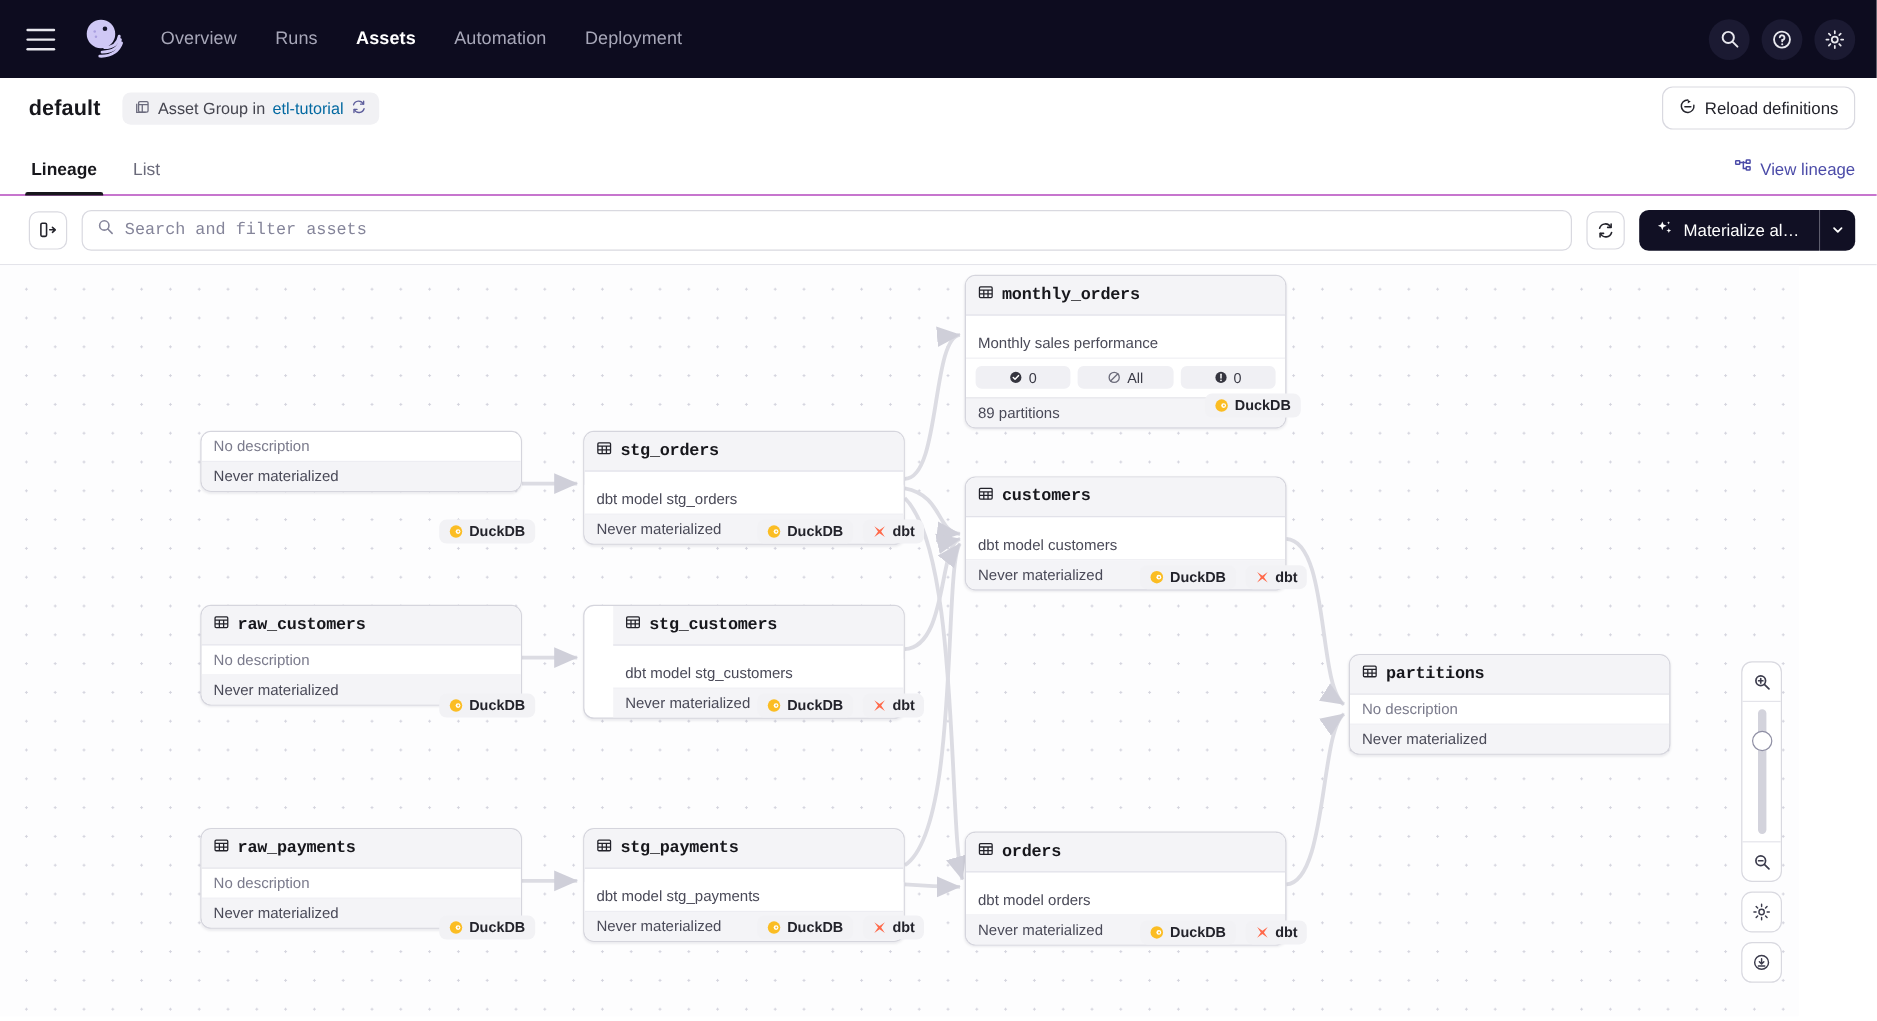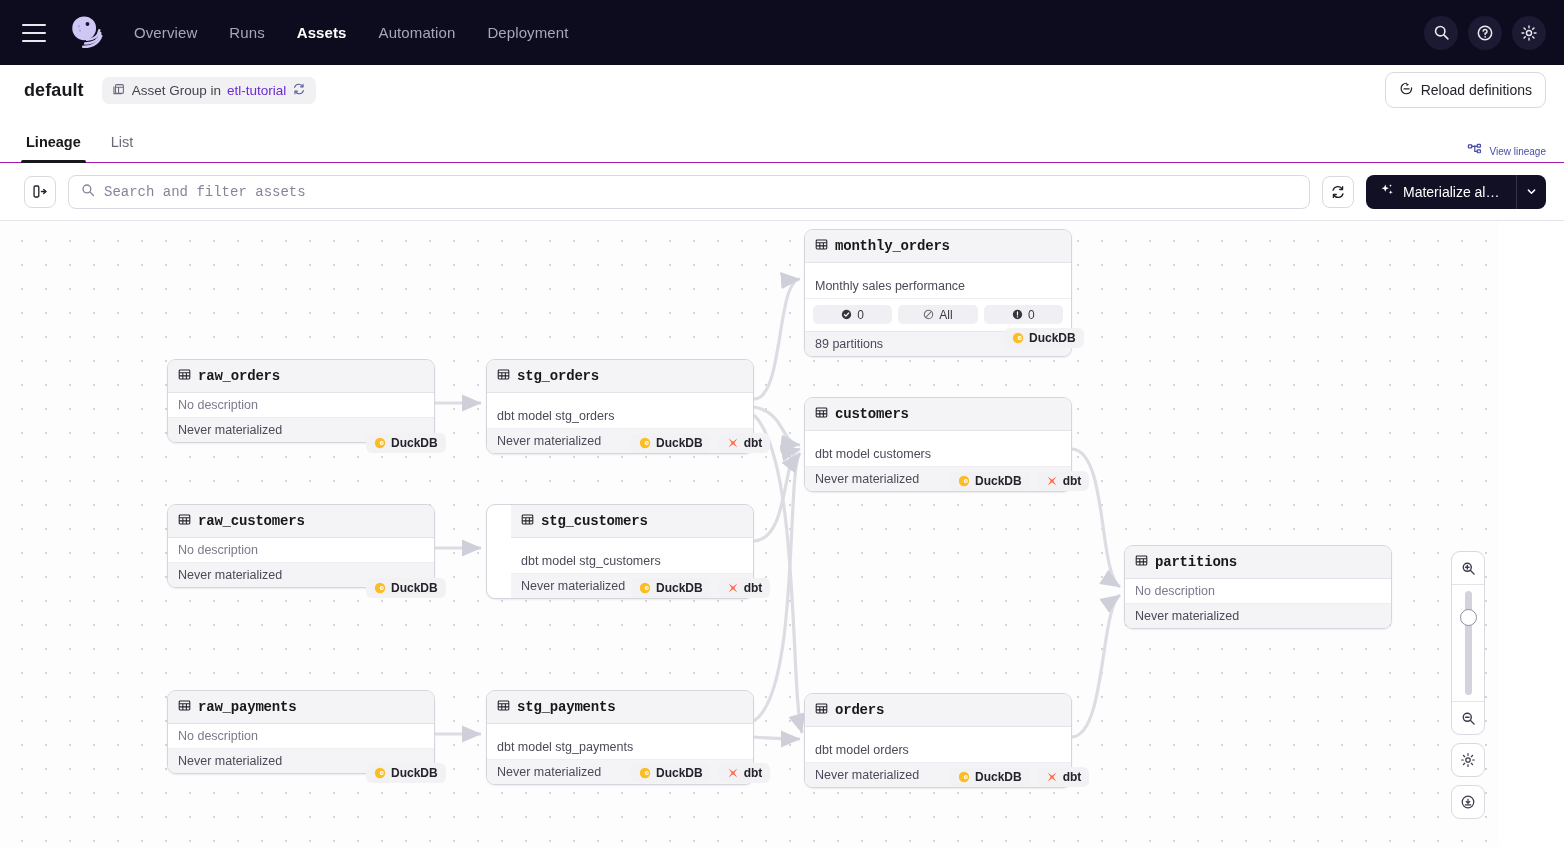--- a/index.html
+++ b/index.html
@@ -30,36 +30,36 @@
   .iconbtn-circ { width: 34px; height: 34px; border-radius: 50%; background: #1b1a32;
     display: flex; align-items: center; justify-content: center; cursor: pointer; }
 
   
   .pagehdr { height: 50px; display: flex; align-items: center;
     padding: 0 18px 0 24px; position: relative; }
   .pagetitle { font-size: 18px; font-weight: 700; color: #17171c; letter-spacing: .1px; }
   .grpbadge { display: inline-flex; align-items: center; gap: 6px;
     background: #f1f1f4; border-radius: 7px; padding: 5px 10px; margin-left: 18px;
     font-size: 13.5px; color: #45454f; cursor: pointer; }
-  .grpbadge .lnk { color: #6d28d9; }
+  .grpbadge .lnk { color: #0369a1; }
   .reloadbtn { position: absolute; right: 18px; display: inline-flex; align-items: center;
     gap: 7px; border: 1px solid #d9d9e0; background: #fff; border-radius: 9px;
     padding: 8px 13px; font-size: 14px; color: #23232b; cursor: pointer; }
 
   
   .tabsrow { height: 48px; border-bottom: 1px solid #a21caf; display: flex;
     align-items: flex-end; padding: 0 18px 0 24px; position: relative; }
   .tab { font-size: 14.5px; color: #6a6a7a; padding: 0 2px 12px 2px; margin-right: 26px;
     cursor: pointer; position: relative; }
   .tab.active { color: #17171c; font-weight: 700; }
   .tab.active::after { content:""; position: absolute; left: -3px; right: -3px; bottom: -1px;
     height: 3px; background: #17171c; border-radius: 2px 2px 0 0; }
-  .viewlineage { position: absolute; right: 18px; bottom: 2px;
+  .viewlineage { position: absolute; right: 18px; bottom: 12px;
     display: inline-flex; align-items: center; gap: 7px;
-    font-size: 10px; color: #4b4ba8; cursor: pointer; }
+    font-size: 14px; color: #4b4ba8; cursor: pointer; }
 
   
   .toolbar { height: 58px; display: flex; align-items: center; gap: 12px;
     padding: 0 18px 0 24px; border-bottom: 1px solid #e4e4ea; }
   .sq-btn { width: 32px; height: 32px; border: 1px solid #d9d9e0; border-radius: 8px;
     background: #fff; display: flex; align-items: center; justify-content: center;
     cursor: pointer; flex: 0 0 32px; }
   .searchwrap { flex: 1 1 auto; height: 34px; border: 1px solid #d9d9e0; border-radius: 8px;
     display: flex; align-items: center; gap: 9px; padding: 0 12px; background: #fff; }
   .searchwrap input { border: 0; outline: 0; width: 100%; font-size: 14px;
@@ -335,29 +335,20 @@
       <svg width="12" height="12" viewBox="0 0 12 12">
           <circle cx="6" cy="6" r="5.2" fill="#fbbd23"></circle>
           <circle cx="7.7" cy="6" r="2" fill="#fff"></circle>
           <circle cx="7.9" cy="6" r=".85" fill="#fbbd23"></circle>
         </svg>
       <span>DuckDB</span>
     </div>
   </div>
 
   <div class="node" style="left:167px; top:138px;">
-    <div class="node-hdr">
-      <span>
-        <svg width="13" height="13" viewBox="0 0 14 14" fill="none" stroke="#23232b" stroke-width="1.15">
-            <rect x="1.3" y="2.2" width="11.4" height="9.6" rx="1"></rect>
-            <path d="M1.3 5.2h11.4M1.3 8.5h11.4M5.2 5.2v6.6M9 5.2v6.6"></path>
-          </svg>
-      </span>
-      <span class="node-name">raw_orders</span>
-    </div>
     <div class="node-desc">No description</div>
     <div class="node-status">Never materialized</div>
   </div>
   <div class="tagrow" style="left:366px; top:212px;">
     <div class="tag">
       <svg width="12" height="12" viewBox="0 0 12 12">
           <circle cx="6" cy="6" r="5.2" fill="#fbbd23"></circle>
           <circle cx="7.7" cy="6" r="2" fill="#fff"></circle>
           <circle cx="7.9" cy="6" r=".85" fill="#fbbd23"></circle>
         </svg>

